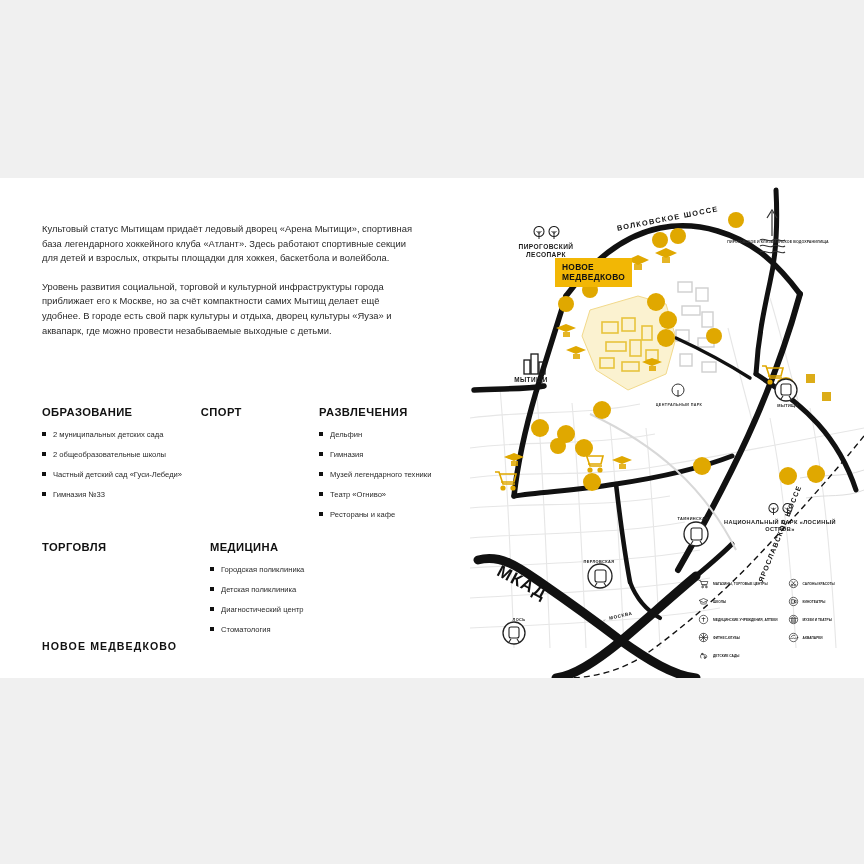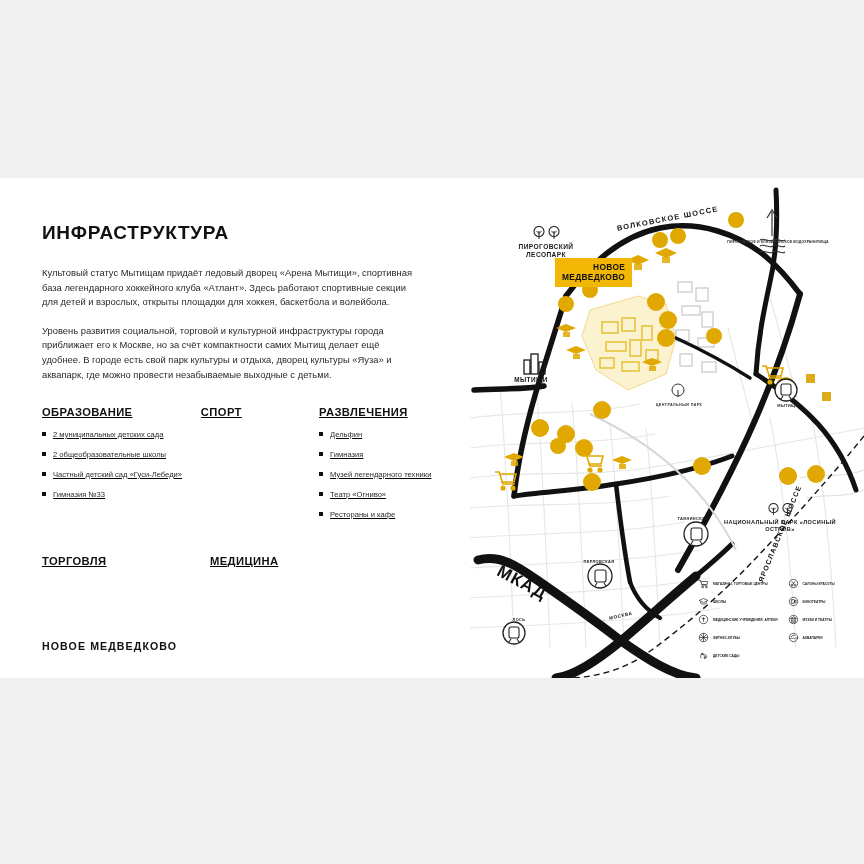--- a/index.html
+++ b/index.html
@@ -21,54 +21,54 @@
   }
   .title{
     font-size:19px;font-weight:bold;letter-spacing:.7px;
     color:#111;margin:0 0 22px 0;
   }
   .para{
     font-size:9.4px;line-height:14.6px;color:#2a2a2a;
     width:375px;margin:0 0 14px 0;
   }
   .cols{position:absolute;left:42px;top:228px;width:400px;}
-  .colrow{display:flex;text-decoration:underline;}
+  .colrow{display:flex;}
   .col{box-sizing:border-box;}
   .col-a{width:168px;}
   .col-b{width:125px;}
   .col-c{width:130px;}
   .cat-h{
     font-size:11.2px;font-weight:bold;letter-spacing:.4px;color:#111;
     margin:0 0 11px 0;
   }
   .cat-list{list-style:none;margin:0;padding:0;}
   .cat-list li{
     font-size:7.6px;color:#2a2a2a;line-height:11px;
     margin-bottom:9px;display:flex;align-items:flex-start;
   }
   .bullet{
     display:inline-block;width:4px;height:4px;background:#111;
     margin:3px 7px 0 0;flex:none;
   }
-  .row2{margin-top:26px;}
+  .row2{margin-top:12px;}
   .footer-brand{
     position:absolute;left:42px;bottom:26px;
     font-size:10.6px;font-weight:bold;letter-spacing:1.1px;color:#111;text-align:center;
   }
   
   .map{
     position:absolute;left:470px;top:0;width:394px;height:500px;
     background:#ffffff;overflow:hidden;
   }
   .map svg{display:block;}
   .badge{
     position:absolute;left:85px;top:80px;
     background:#F2B705;color:#111;
     font-size:8.4px;font-weight:bold;line-height:10px;
-    padding:4px 7px 5px 7px;letter-spacing:.3px;z-index:6;text-align:right;
+    padding:4px 7px 5px 7px;letter-spacing:.3px;z-index:6;
   }
   .mlabel{
     position:absolute;text-align:center;color:#1a1a1a;
     font-weight:bold;letter-spacing:.4px;line-height:1.25;z-index:5;
   }
   .lab-forest{left:28px;top:48px;width:96px;font-size:6.6px;}
   .lab-water{left:252px;top:62px;width:112px;font-size:3.6px;letter-spacing:.1px;color:#333;}
   .lab-mytishchi{left:18px;top:198px;width:86px;font-size:6.4px;}
   .lab-park{left:174px;top:225px;width:70px;font-size:3.7px;color:#333;}
   .lab-tain{left:190px;top:339px;width:66px;font-size:3.9px;color:#222;}
@@ -92,21 +92,20 @@
   .rl-mkad{left:25px;top:395px;font-size:17px;transform:rotate(28deg);letter-spacing:1px;}
   .rl-mos{left:132px;top:436px;font-size:4.6px;transform:rotate(-12deg);letter-spacing:.6px;}
 </style>
 </head>
 <body>
 
 <div class="canvas">
   <div class="page">
 
     <div class="left">
-      <h1 class="title">ИНФРАСТРУКТУРА</h1>
       <p class="para">Культовый статус Мытищам придаёт ледовый дворец «Арена Мытищи», спортивная база легендарного хоккейного клуба «Атлант». Здесь работают спортивные секции для детей и взрослых, открыты площадки для хоккея, баскетбола и волейбола.</p>
       <p class="para">Уровень развития социальной, торговой и культурной инфраструктуры города приближает его к Москве, но за счёт компактности самих Мытищ делает ещё удобнее. В городе есть свой парк культуры и отдыха, дворец культуры «Яуза» и аквапарк, где можно провести незабываемые выходные с детьми.</p>
 
       <div class="cols">
         <div class="colrow">
 
           <div class="col col-a">
             <div class="cat-h">ОБРАЗОВАНИЕ</div>
             <ul class="cat-list">
               <li>
@@ -159,20 +158,38 @@
           </div>
         </div>
 
         <div class="colrow row2">
           <div class="col col-a">
             <div class="cat-h">ТОРГОВЛЯ</div>
           </div>
 
           <div class="col col-b">
             <div class="cat-h">МЕДИЦИНА</div>
+            <ul class="cat-list">
+              <li>
+                  <span class="bullet"></span>
+                  <span>Городская поликлиника</span>
+                </li>
+              <li>
+                  <span class="bullet"></span>
+                  <span>Детская поликлиника</span>
+                </li>
+              <li>
+                  <span class="bullet"></span>
+                  <span>Диагностический центр</span>
+                </li>
+              <li>
+                  <span class="bullet"></span>
+                  <span>Стоматология</span>
+                </li>
+            </ul>
           </div>
         </div>
       </div>
 
       <div class="footer-brand">НОВОЕ МЕДВЕДКОВО</div>
     </div>
 
     <div class="map">
 
       <svg width="394" height="500" viewBox="0 0 394 500">

